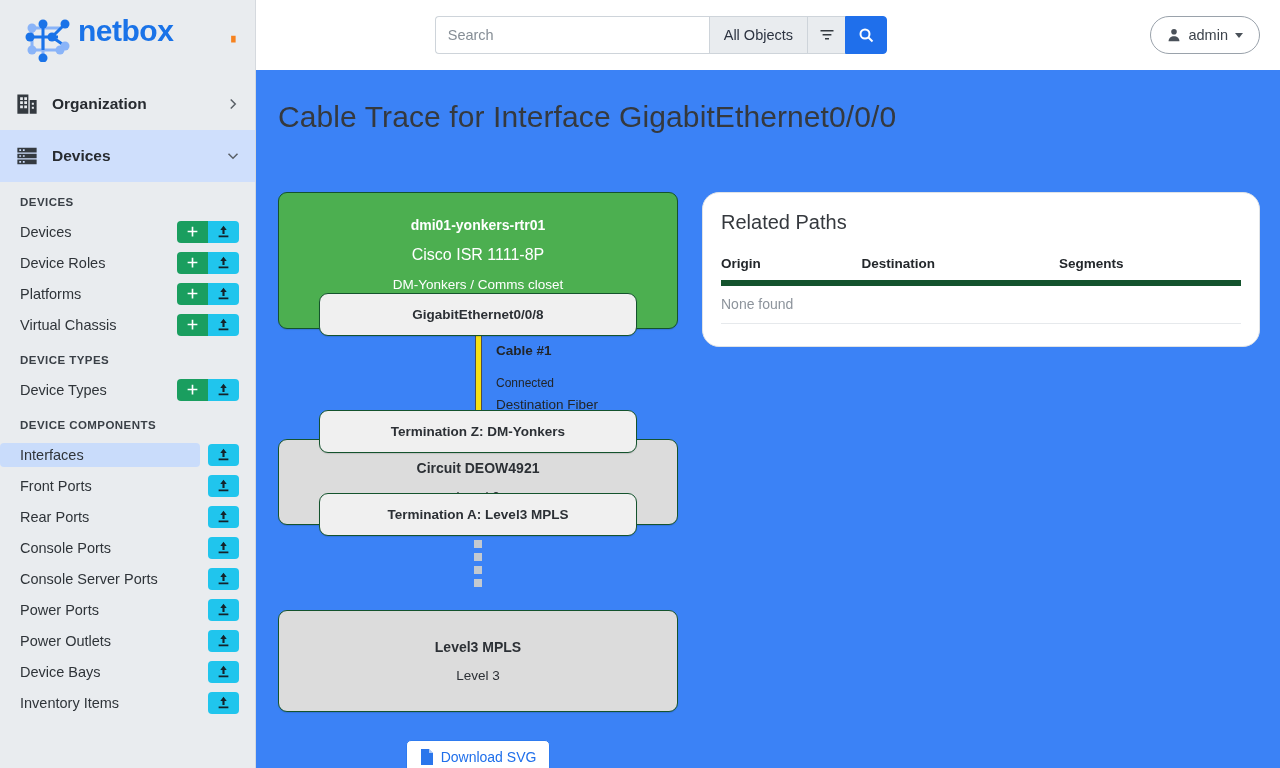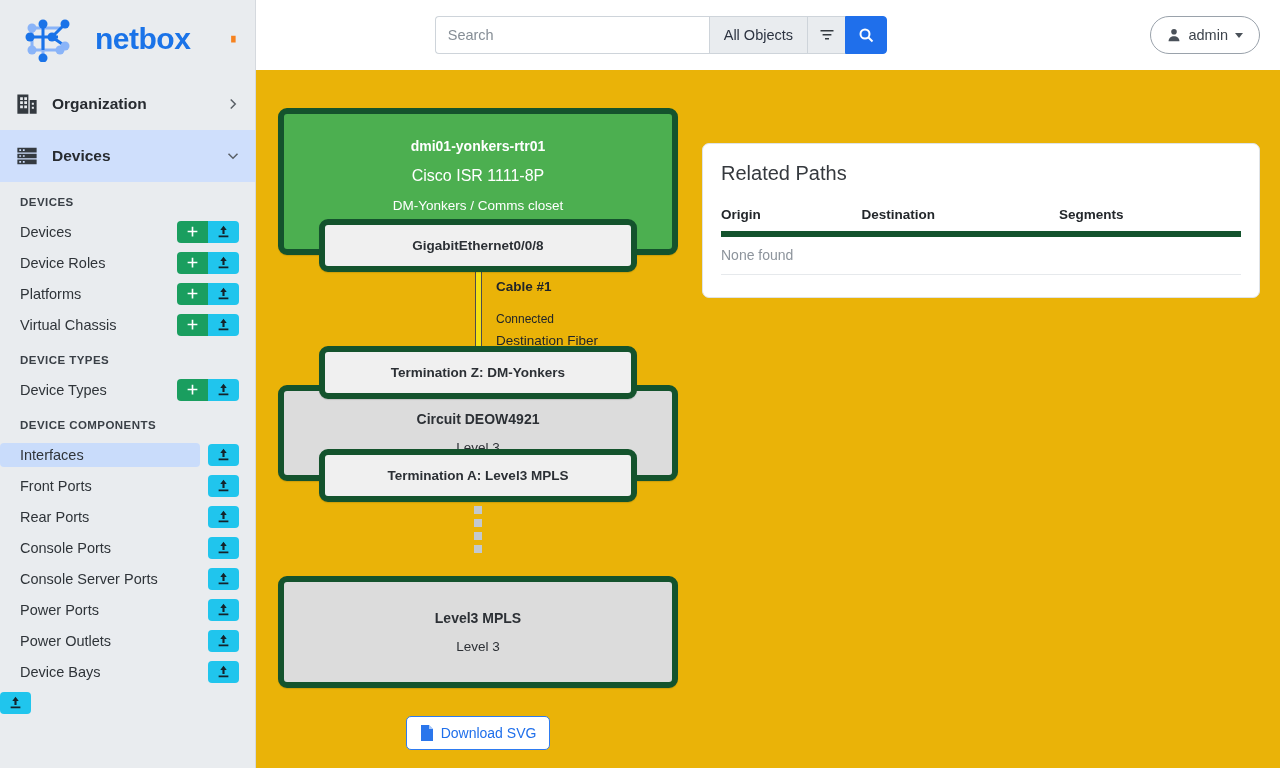--- a/index.html
+++ b/index.html
@@ -20,21 +20,21 @@
     background: #e9ecef;
     border-right: 1px solid #d5d9de;
     overflow: hidden;
     position: relative;
   }
   .brand {
     height: 78px;
     display: flex; align-items: center;
     padding: 0 16px 0 20px;
   }
-  .brand-logo { display: flex; align-items: center; gap: 19px; }
+  .brand-logo { display: flex; align-items: flex-start; gap: 2px; }
   .brand-mark { width: 56px; height: 46px; display: block; }
   .brand-word {
     font-size: 30px; font-weight: 700; color: #1a73e8;
     letter-spacing: -0.5px; line-height: 1;
   }
   .pin-icon { margin-left: auto; width: 18px; height: 18px; color: #f6821f; display:block; }
 
   .nav-group {
     display: flex; align-items: center;
     height: 52px; padding: 0 16px 0 16px;
@@ -73,21 +73,21 @@
     border: none; cursor: pointer; padding: 0;
   }
   .mini-add { background: #1a9e5f; border-radius: 4px 0 0 4px; }
   .mini-up  { background: #20c5ed; border-radius: 0 4px 4px 0; }
   .mini-up.solo { border-radius: 4px; }
   .mini-btn svg { width: 13px; height: 13px; display: block; }
   .mini-add svg { color: #ffffff; }
   .mini-up svg  { color: #14232b; }
 
   
-  .main { flex: 1 1 auto; height: 768px; overflow: hidden; position: relative; background:#eab308; }
+  .main { flex: 1 1 auto; height: 768px; overflow: hidden; position: relative; background:#3b82f6; }
 
   .topbar {
     height: 70px;
     display: flex; align-items: center;
     padding: 0 20px;
     background: #ffffff;
   }
   .search-wrap {
     display: flex; align-items: stretch;
     height: 38px; margin: 0 auto 0 auto;
@@ -138,21 +138,21 @@
     padding: 10px 0 0 22px; letter-spacing: .1px;
   }
 
   .content-cols { display: flex; padding: 38px 20px 0 22px; gap: 24px; }
   .col-left { width: 400px; flex: 0 0 400px; }
   .col-right { flex: 1 1 auto; }
 
   
   .trace { position: relative; width: 400px; }
   .node {
-    border: 6px solid #14532d;
+    border: 1px solid #14532d;
     border-radius: 9px;
     text-align: center;
     position: relative;
     box-shadow: 0 1px 1px rgba(0,0,0,.12);
   }
   .node-device {
     background: #4caf50; color: #ffffff;
     padding: 24px 10px 36px 10px;
   }
   .node-device .n1 { font-size: 14px; font-weight: 700; margin-bottom: 13px; }
@@ -209,22 +209,22 @@
   .dl-btn {
     display: inline-flex; align-items: center; gap: 7px;
     border: 1px solid #2e7bf0; border-radius: 5px;
     background: #ffffff; color: #1f6feb;
     font-size: 14px; padding: 8px 13px; cursor: pointer;
   }
   .dl-btn svg { width: 14px; height: 16px; color: #1f6feb; }
 
   
   .card {
-    border: 1px solid #dfe3e7; border-radius: 7px;
-    background: #fff; padding: 18px 18px 22px 18px; margin-top: 35px;
+    border: 1px solid #dfe3e7; border-radius: 17px;
+    background: #fff; padding: 18px 18px 22px 18px;
   }
   .card-title { font-size: 20px; font-weight: 400; color: #35393e; margin-bottom: 22px; }
   table.rp { width: 100%; border-collapse: collapse; }
   table.rp th {
     text-align: left; font-size: 13.5px; font-weight: 700; color: #23272b;
     padding: 0 0 9px 0; border-bottom: 6px solid #14532d;
   }
   table.rp td {
     font-size: 14px; color: #8d949c;
     padding: 10px 0 11px 0; border-bottom: 1px solid #e6e9ec;
@@ -443,20 +443,21 @@
       <span class="menu-link">Device Bays</span>
       <span class="btn-pair">
         <button class="mini-btn mini-up solo">
           <svg viewBox="0 0 16 16" fill="currentColor">
               <path d="M8 1l4 5H9.3v5H6.7V6H4zM2 13h12v2H2z"></path>
             </svg>
         </button>
       </span>
     </div>
     <div class="menu-row">
+      <span class="menu-link">Inventory Items</span>
       <span class="btn-pair">
         <button class="mini-btn mini-up solo">
           <svg viewBox="0 0 16 16" fill="currentColor">
               <path d="M8 1l4 5H9.3v5H6.7V6H4zM2 13h12v2H2z"></path>
             </svg>
         </button>
       </span>
     </div>
 
   </aside>
@@ -482,20 +483,21 @@
       <div class="user-btn">
         <svg class="person" viewBox="0 0 16 16" fill="currentColor">
           <circle cx="8" cy="4.2" r="3.2"></circle>
             <path d="M1.8 15c0-3.4 2.8-5.6 6.2-5.6s6.2 2.2 6.2 5.6z"></path>
         </svg>
         <span>admin</span>
         <span class="caret"></span>
       </div>
     </div>
 
+    <h1 class="page-title">Cable Trace for Interface GigabitEthernet0/0/0</h1>
 
     <div class="content-cols">
 
       <div class="col-left">
         <div class="trace">
 
           <div class="node node-device">
             <div class="n1">dmi01-yonkers-rtr01</div>
             <div class="n2">Cisco ISR 1111-8P</div>
             <div class="n3">DM-Yonkers / Comms closet</div>

